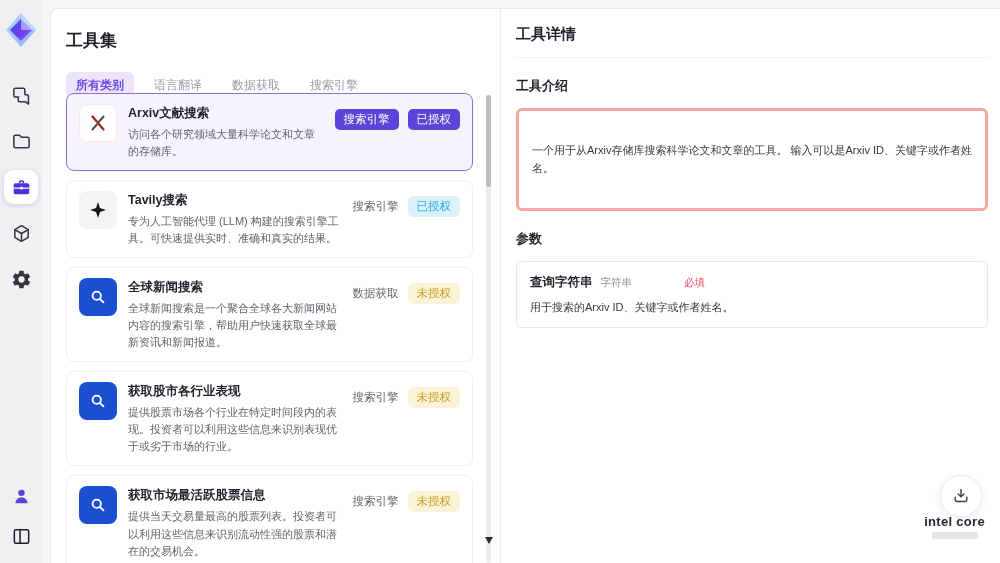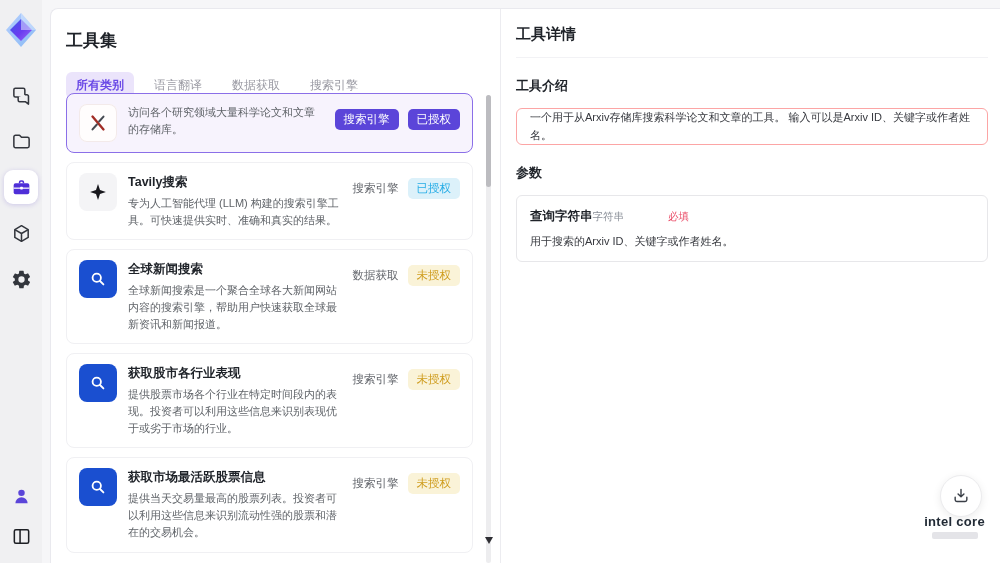--- a/index.html
+++ b/index.html
@@ -63,25 +63,25 @@
     position:absolute; right:7px; top:528px; width:0; height:0;
     border-left:4.5px solid transparent; border-right:4.5px solid transparent;
     border-top:7px solid #2e2e33; cursor:pointer;
   }
 
   
   .right-panel { flex:1; padding:16px 12px 0 15px; min-width:0; }
   .rp-title { font-size:15px; font-weight:700; padding-bottom:13px; border-bottom:1px solid #f2f2f5; }
   .rp-heading { font-size:13px; font-weight:700; margin-top:19px; }
   .info-box {
-    margin-top:13px; border:1px solid #fca5a5; border-radius:6px;
-    padding:0 13px; font-size:11px; color:#36383e; line-height:1.6;
+    margin-top:13px; border:3px solid #fca5a5; border-radius:6px;
+    padding:31px 13px; font-size:11px; color:#36383e; line-height:1.6;
   }
   .param-box { margin-top:13px; border:1px solid #e7e7ea; border-radius:6px; padding:12px 13px; }
-  .param-head { display:flex; align-items:baseline; gap:0; }
+  .param-head { display:flex; align-items:baseline; gap:8px; }
   .param-name { font-size:12.5px; font-weight:700; }
   .param-type { font-size:10.5px; color:#8a8f98;text-align:center; }
   .param-required { font-size:10.5px; color:#ea4d68;margin-left:44px; }
   .param-desc { margin-top:9px; font-size:11px; color:#36383e; }
 
   
   .download-fab {
     position:absolute; right:18px; bottom:46px; width:42px; height:42px;
     border-radius:50%; background:#fff; border:1px solid #ececee;
     box-shadow:0 2px 8px rgba(0,0,0,.08); display:grid; place-items:center;
@@ -185,20 +185,21 @@
 
       <div class="card selected">
         <span class="tool-icon arxiv">
           <svg width="22" height="22" viewBox="0 0 24 24" stroke-linecap="round">
             <path d="M6 5 L18 19" stroke="#a12d26" stroke-width="2.6" fill="none"></path>
             <path d="M18 5 L13.2 10.4" stroke="#454a52" stroke-width="2.2" fill="none"></path>
             <path d="M10.8 13.6 L6 19" stroke="#454a52" stroke-width="2.2" fill="none"></path>
           </svg>
         </span>
         <div class="t-main">
+          <div class="t-name">Arxiv文献搜索</div>
           <div class="t-desc">访问各个研究领域大量科学论文和文章的存储库。</div>
         </div>
         <div class="t-badges">
           <span class="badge solid">搜索引擎</span>
           <span class="badge solid">已授权</span>
         </div>
       </div>
 
       <div class="card">
         <span class="tool-icon">

